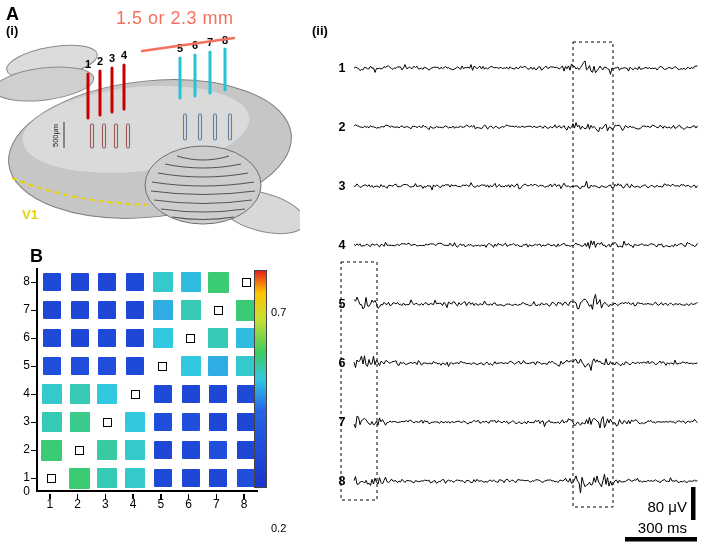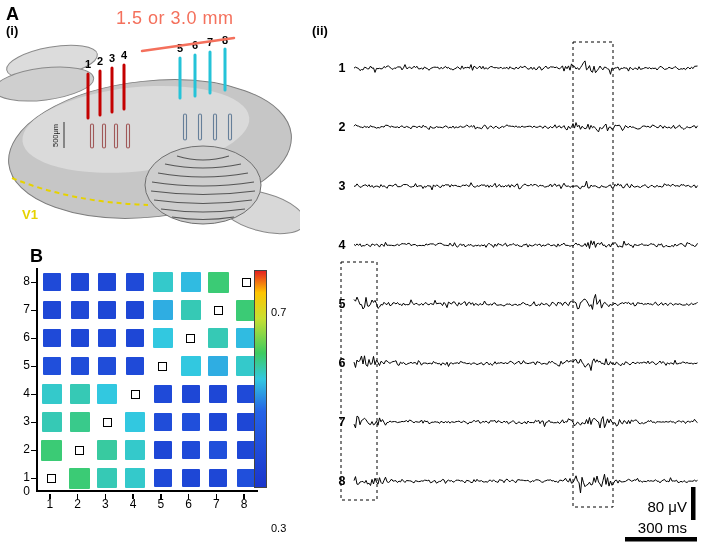--- a/index.html
+++ b/index.html
@@ -31,21 +31,21 @@
   .red-shank { fill:none; stroke:#a05858; stroke-width:1.1; }
   .cyan-shank { fill:none; stroke:#667f99; stroke-width:1.1; }
 </style>
 </head>
 <body>
 
 <div class="fig" id="fig">
 
   <span class="abs panel-label" style="left:6px; top:4px">A</span>
   <span class="abs sub-label" style="left:6px; top:23px">(i)</span>
-  <div class="abs" id="distance-label" style="left: 116px; top: 8px; color: rgb(244, 112, 92);">1.5 or 3.0 mm</div>
+  <div class="abs" id="distance-label" style="left: 116px; top: 8px; color: rgb(244, 112, 92);">1.5 or 2.3 mm</div>
   <span class="abs sub-label" style="left:312px; top:23px">(ii)</span>
   <span class="abs panel-label" style="left:30px; top:246px">B</span>
 
   <svg class="abs" style="left:0; top:34px" width="300" height="205" viewBox="0 0 300 205">
     <g>
       <ellipse cx="52" cy="28" rx="46" ry="15" transform="rotate(-10 52 28)" fill="#dcdcdc" stroke="#8a8a8a"></ellipse>
       <ellipse cx="44" cy="50" rx="50" ry="16" transform="rotate(-7 44 50)" fill="#cfcfcf" stroke="#8a8a8a"></ellipse>
     </g>
     <g>
       <ellipse cx="150" cy="115" rx="142" ry="68" transform="rotate(-6 150 115)" fill="#c6c6c6" stroke="#7d7d7d"></ellipse>
@@ -169,21 +169,21 @@
       <div class="cell" style="left: 31.125px; top: 199.5px; width: 21px; height: 21px; background: rgb(59, 203, 117);"></div>
       <div class="cell" style="left: 59.375px; top: 200px; width: 20px; height: 20px; background: rgb(54, 201, 181);"></div>
       <div class="cell" style="left: 87.125px; top: 200px; width: 20px; height: 20px; background: rgb(52, 201, 203);"></div>
       <div class="cell" style="left: 115.875px; top: 201px; width: 18px; height: 18px; background: rgb(31, 74, 216);"></div>
       <div class="cell" style="left: 143.625px; top: 201px; width: 18px; height: 18px; background: rgb(30, 71, 214);"></div>
       <div class="cell" style="left: 171.375px; top: 201px; width: 18px; height: 18px; background: rgb(30, 71, 214);"></div>
       <div class="cell" style="left: 199.125px; top: 201px; width: 18px; height: 18px; background: rgb(32, 79, 219);"></div>
     </div>
   <div id="colorbar" style="background: linear-gradient(rgb(228, 32, 32) 0%, rgb(255, 196, 0) 10%, rgb(200, 224, 50) 22%, rgb(61, 203, 96) 38%, rgb(50, 200, 224) 50%, rgb(37, 99, 230) 65%, rgb(26, 53, 204) 100%);"></div>
   <span class="cbar-label" style="top:263px">0.7</span>
-  <span class="cbar-label" style="top:479px">0.3</span>
+  <span class="cbar-label" style="top:479px">0.2</span>
 
   <svg class="abs" id="traces-svg" style="left:330px; top:40px" width="371" height="509" viewBox="0 0 371 509">
     <rect class="dashed-box" x="11" y="222" width="36" height="238"></rect>
     <rect class="dashed-box" x="243" y="2" width="40" height="465"></rect>
     <rect x="361" y="447" width="4.5" height="33" fill="#000"></rect>
     <rect x="295" y="497" width="72" height="4.5" fill="#000"></rect>
     <text class="scale-text" x="357" y="472">80 μV</text>
     <text class="scale-text" x="357" y="493">300 ms</text>
   <text x="12" y="32" class="trace-num">1</text>
       <polyline points="24.0,28.1 25.5,27.1 27.0,27.9 28.5,28.4 30.0,30.6 31.5,29.5 33.0,29.9 34.5,27.2 36.0,27.7 37.5,28.8 39.0,28.8 40.5,26.1 42.0,28.2 43.5,27.9 45.0,32.4 46.5,28.4 48.0,28.7 49.5,28.3 51.0,28.9 52.5,28.6 54.0,26.5 55.5,27.6 57.0,26.2 58.5,26.0 60.0,27.4 61.5,28.6 63.0,29.4 64.5,27.9 66.0,28.4 67.5,26.8 69.0,27.0 70.5,26.9 72.0,29.9 73.5,27.8 75.0,24.6 76.5,28.4 78.0,28.4 79.5,26.8 81.0,28.5 82.5,28.1 84.0,26.2 85.5,27.5 87.0,26.3 88.5,28.9 90.0,28.8 91.5,28.2 93.0,29.3 94.5,27.0 96.0,28.1 97.5,28.6 99.0,30.3 100.5,28.5 102.0,27.9 103.5,27.3 105.0,27.1 106.5,27.4 108.0,27.2 109.5,29.2 111.0,27.3 112.5,28.6 114.0,27.7 115.5,26.4 117.0,28.2 118.5,27.4 120.0,29.0 121.5,29.0 123.0,30.0 124.5,28.9 126.0,28.2 127.5,26.9 129.0,27.9 130.5,29.4 132.0,25.9 133.5,28.8 135.0,27.5 136.5,27.7 138.0,27.2 139.5,28.3 141.0,24.6 142.5,30.3 144.0,26.2 145.5,27.0 147.0,28.8 148.5,27.3 150.0,26.2 151.5,28.9 153.0,26.3 154.5,29.2 156.0,27.6 157.5,29.1 159.0,27.8 160.5,26.6 162.0,26.6 163.5,27.5 165.0,27.8 166.5,27.5 168.0,28.2 169.5,28.0 171.0,27.2 172.5,28.7 174.0,27.9 175.5,28.2 177.0,27.3 178.5,29.2 180.0,26.7 181.5,28.2 183.0,28.5 184.5,29.2 186.0,27.1 187.5,28.4 189.0,28.3 190.5,26.3 192.0,27.6 193.5,27.0 195.0,26.1 196.5,27.9 198.0,29.1 199.5,29.0 201.0,27.1 202.5,29.4 204.0,27.4 205.5,29.6 207.0,29.3 208.5,26.9 210.0,26.9 211.5,30.1 213.0,29.0 214.5,27.3 216.0,26.1 217.5,28.3 219.0,28.1 220.5,26.8 222.0,27.0 223.5,27.0 225.0,27.7 226.5,27.1 228.0,28.2 229.5,29.0 231.0,27.3 232.5,26.0 234.0,31.1 235.5,26.4 237.0,28.7 238.5,25.9 240.0,30.2 241.5,23.9 243.0,26.2 244.5,26.4 246.0,29.0 247.5,27.7 249.0,29.7 250.5,27.6 252.0,25.3 253.5,22.6 255.0,20.9 256.5,29.8 258.0,28.5 259.5,25.6 261.0,31.1 262.5,32.3 264.0,26.2 265.5,32.7 267.0,30.8 268.5,28.8 270.0,26.0 271.5,28.4 273.0,29.8 274.5,27.0 276.0,27.5 277.5,28.7 279.0,29.4 280.5,34.3 282.0,27.9 283.5,29.1 285.0,27.9 286.5,27.8 288.0,27.0 289.5,30.2 291.0,28.2 292.5,28.5 294.0,27.6 295.5,28.1 297.0,28.1 298.5,31.1 300.0,27.3 301.5,28.5 303.0,29.7 304.5,28.3 306.0,28.1 307.5,29.8 309.0,26.7 310.5,29.4 312.0,28.9 313.5,28.5 315.0,27.6 316.5,27.7 318.0,28.5 319.5,27.6 321.0,28.9 322.5,28.2 324.0,28.5 325.5,28.0 327.0,30.0 328.5,28.3 330.0,26.4 331.5,26.8 333.0,28.0 334.5,29.4 336.0,29.1 337.5,28.6 339.0,27.2 340.5,28.0 342.0,28.6 343.5,28.0 345.0,26.5 346.5,27.5 348.0,29.1 349.5,29.5 351.0,28.7 352.5,29.1 354.0,28.3 355.5,29.7 357.0,27.8 358.5,27.5 360.0,29.0 361.5,27.2 363.0,28.6 364.5,26.3 366.0,26.2 367.5,26.0" class="trace-line"></polyline>

